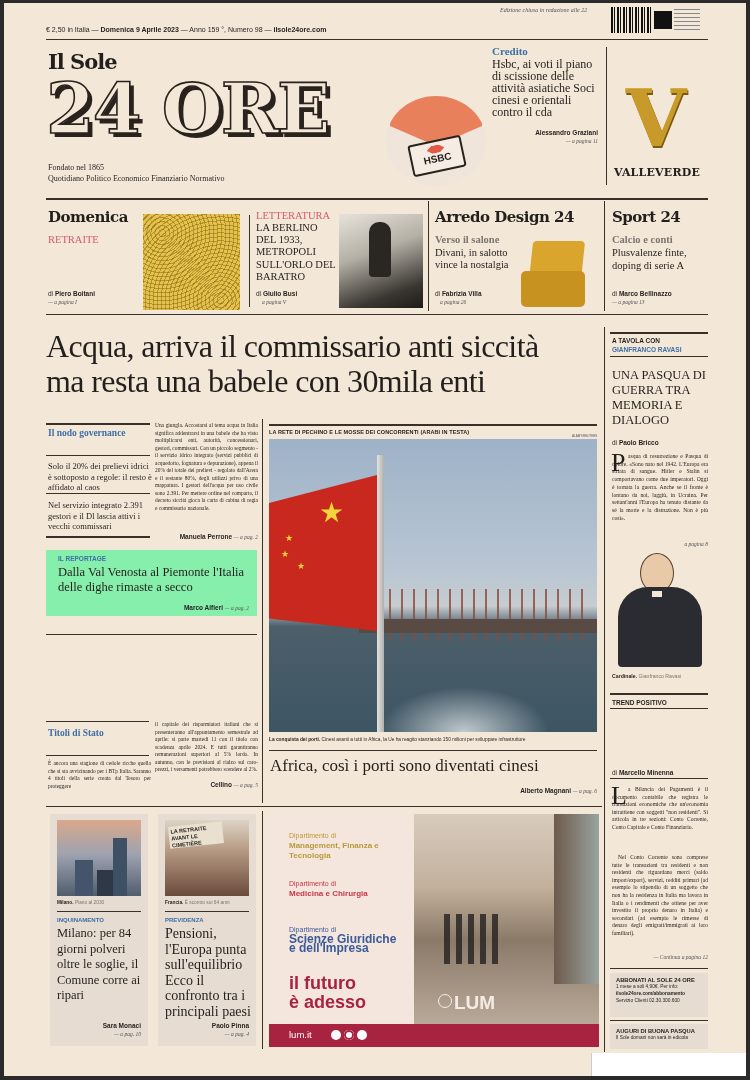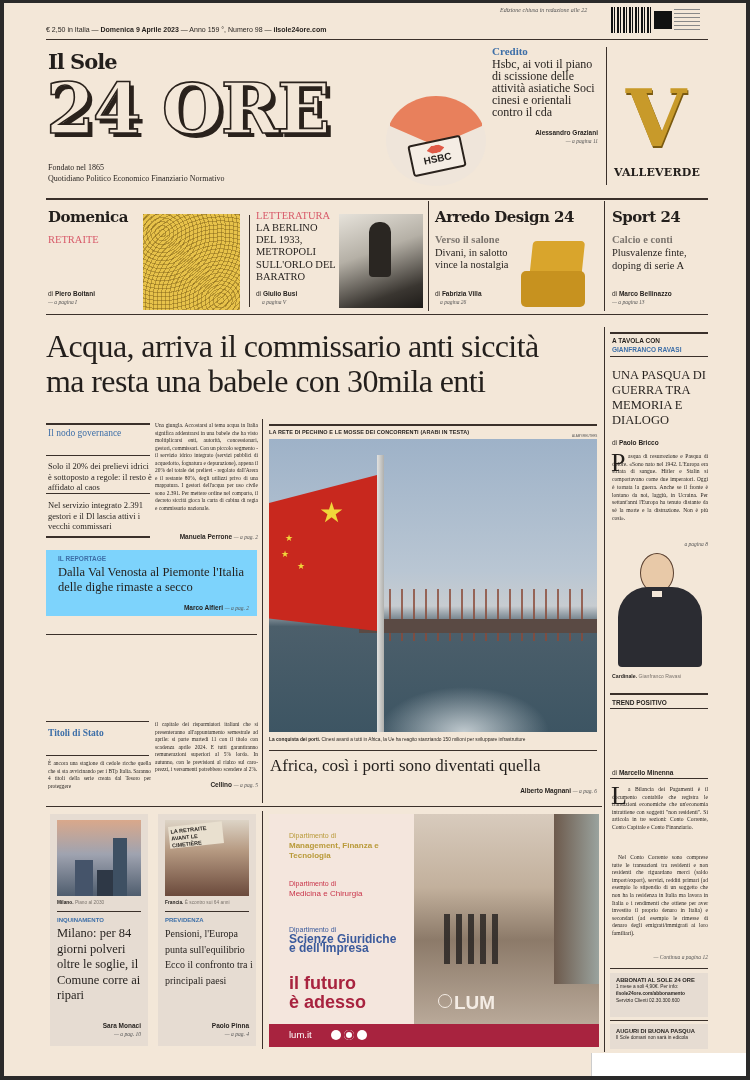--- a/index.html
+++ b/index.html
@@ -94,31 +94,31 @@
   <div class="abs pag" style="left:608px;top:296px">— a pagina 13</div>
 
   <div class="hr" style="left:42px;top:311px;width:662px;height:1px"></div>
 
   <div class="abs lserif" style="left:42px;top:326px;font-size:32px;line-height:35px;letter-spacing:-0.6px">
     <div>Acqua, arriva il commissario anti siccità</div>
     <div>ma resta una babele con 30mila enti</div>
   </div>
 
   <div class="hr" style="left:42px;top:420px;width:104px;height:2px"></div>
-  <div class="abs lserif blue" style="left:44px;top:425px;font-size:9.5px;font-weight:normal">Il nodo governance</div>
+  <div class="abs lserif blue" style="left:44px;top:425px;font-size:9.5px;font-weight:bold">Il nodo governance</div>
   <div class="hr" style="left:42px;top:452px;width:104px;height:1px"></div>
   <div class="abs lserif" style="left:44px;top:458px;width:104px;font-size:8.5px;line-height:10.5px">Solo il 20% dei prelievi idrici è sottoposto a regole: il resto è affidato al caos</div>
   <div class="hr" style="left:42px;top:490px;width:104px;height:1px"></div>
   <div class="abs lserif" style="left:44px;top:497px;width:104px;font-size:8.5px;line-height:10.5px">Nel servizio integrato 2.391 gestori e il Dl lascia attivi i vecchi commissari</div>
   <div class="hr" style="left:42px;top:533px;width:104px;height:2px"></div>
   <div class="abs small" style="left:151px;top:419px;width:103px;font-size:5.4px;line-height:7.5px">Una giungla. Accostarsi al tema acqua in Italia significa addentrarsi in una babele che ha visto moltiplicarsi enti, autorità, concessionari, gestori, commissari. Con un piccolo segmento - il servizio idrico integrato (servizi pubblici di acquedotto, fognatura e depurazione), appena il 20% del totale dei prelievi - regolato dall'Arera e il restante 80%, degli utilizzi privo di una mappatura. I gestori dell'acqua per uso civile sono 2.391. Per mettere ordine nel comparto, il decreto siccità gioca la carta di cabina di regia e commissario nazionale.</div>
   <div class="abs byline" style="left:151px;top:530px;width:103px;text-align:right"><b>Manuela Perrone</b> <span class="pag">— a pag. 2</span></div>
   <div class="vr" style="left:258px;top:416px;height:384px"></div>
 
-  <div class="abs" style="left:42px;top:547px;width:211px;height:66px;background:#7dd3fc">
+  <div class="abs" style="left:42px;top:547px;width:211px;height:66px;background:#86efac">
     <div class="abs sans blue" style="left:12px;top:5px;font-size:6.5px;font-weight:bold">IL REPORTAGE</div>
     <div class="abs lserif" style="left:12px;top:15px;width:196px;font-size:12.5px;line-height:15px">Dalla Val Venosta al Piemonte l'Italia delle dighe rimaste a secco</div>
     <div class="abs byline" style="left:12px;top:54px;width:191px;text-align:right"><b>Marco Alfieri</b> <span class="pag">— a pag. 2</span></div>
   </div>
 
   <div class="hr" style="left:42px;top:631px;width:211px;height:1px"></div>
   <div class="hr" style="left:42px;top:718px;width:103px;height:1px"></div>
   <div class="abs lserif blue" style="left:44px;top:725px;font-size:9.5px;font-weight:bold">Titoli di Stato</div>
   <div class="hr" style="left:42px;top:752px;width:103px;height:1px"></div>
   <div class="abs small" style="left:44px;top:757px;width:103px;font-size:5.4px;line-height:7.5px">È ancora una stagione di cedole ricche quella che si sta avvicinando per i BTp Italia. Saranno 4 titoli della serie creata dal Tesoro per proteggere</div>
@@ -135,21 +135,21 @@
     <div class="abs" style="left:0;top:36px;width:108px;height:156px;background:#c8281e;clip-path:polygon(0 18%,100% 0,100% 100%,0 92%)">
       <div class="abs" style="left:50px;top:24px;font-size:28px;color:#f0d63a;line-height:28px">★</div>
       <div class="abs" style="left:16px;top:58px;font-size:9px;color:#f0d63a">★</div>
       <div class="abs" style="left:12px;top:74px;font-size:9px;color:#f0d63a">★</div>
       <div class="abs" style="left:28px;top:86px;font-size:9px;color:#f0d63a">★</div>
     </div>
     <div class="abs" style="left:108px;top:16px;width:7px;height:277px;background:linear-gradient(90deg,#e2e2e0,#b0b0ad)"></div>
   </div>
   <div class="abs sans" style="left:265px;top:734px;font-size:4.8px;white-space:nowrap"><b>La conquista dei porti.</b> <span>Cinesi avanti a tutti in Africa, la Ue ha reagito stanziando 150 milioni per sviluppare infrastrutture</span></div>
   <div class="hr" style="left:265px;top:747px;width:328px;height:1px"></div>
-  <div class="abs lserif" style="left:266px;top:753px;font-size:17px;line-height:20px">Africa, così i porti sono diventati quella</div>
+  <div class="abs lserif" style="left:266px;top:753px;font-size:17px;line-height:20px">Africa, così i porti sono diventati cinesi</div>
   <div class="abs byline" style="left:265px;top:784px;width:328px;text-align:right"><b>Alberto Magnani</b> <span class="pag">— a pag. 6</span></div>
 
   <div class="vr" style="left:600px;top:324px;height:725px"></div>
   <div class="hr" style="left:606px;top:329px;width:98px;height:2px"></div>
   <div class="abs sans" style="left:608px;top:334px;font-size:6.5px;font-weight:bold">A TAVOLA CON</div>
   <div class="abs sans blue" style="left:608px;top:343px;font-size:6.5px;font-weight:bold">GIANFRANCO RAVASI</div>
   <div class="hr" style="left:606px;top:353px;width:98px;height:1px"></div>
   <div class="abs lserif" style="left:608px;top:365px;width:96px;font-size:12.5px;line-height:15px">UNA PASQUA DI GUERRA TRA MEMORIA E DIALOGO</div>
   <div class="abs byline" style="left:608px;top:436px"><span>di</span> <b>Paolo Bricco</b></div>
   <div class="abs lserif" style="left:607px;top:447px;font-size:26px;line-height:26px">P</div>
@@ -202,37 +202,37 @@
     <div class="abs pag" style="left:7px;top:217px;width:84px;text-align:right">— a pag. 10</div>
   </div>
 
   <div class="abs" style="left:154px;top:811px;width:98px;height:232px;background:#e6dcd2">
     <div class="abs" style="left:7px;top:6px;width:84px;height:76px;background:linear-gradient(180deg,#ddd4c6 0%,#b69a82 40%,#6b4a3c 100%);overflow:hidden">
       <div class="abs sans" style="left:4px;top:4px;width:54px;height:22px;background:#e9e0cf;font-size:5.5px;font-weight:bold;line-height:7px;padding:2px;transform:rotate(-6deg)">LA RETRAITE AVANT LE CIMETIÈRE</div>
     </div>
     <div class="abs sans" style="left:7px;top:86px;font-size:4.8px"><b>Francia.</b> <span class="grey">È scontro sui 64 anni</span></div>
     <div class="hr" style="left:7px;top:97px;width:84px;height:1px"></div>
     <div class="abs sans blue" style="left:7px;top:103px;font-size:6px;font-weight:bold">PREVIDENZA</div>
-    <div class="abs lserif" style="left:7px;top:112px;width:88px;font-size:10px;line-height:15.5px">Pensioni, l'Europa punta sull'equilibrio Ecco il confronto tra i principali paesi</div>
+    <div class="abs lserif" style="left:7px;top:112px;width:88px;font-size:14px;line-height:15.5px">Pensioni, l'Europa punta sull'equilibrio Ecco il confronto tra i principali paesi</div>
     <div class="abs byline" style="left:7px;top:208px;width:84px;text-align:right;font-weight:bold">Paolo Pinna</div>
     <div class="abs pag" style="left:7px;top:217px;width:84px;text-align:right">— a pag. 4</div>
   </div>
   <div class="vr" style="left:258px;top:808px;height:238px"></div>
 
   <div class="abs sans" style="left:265px;top:811px;width:330px;height:233px;background:#f4e6dd;overflow:hidden">
     <div class="abs" style="left:145px;top:0;width:185px;height:210px;background:linear-gradient(180deg,#d8cbbd 0%,#c2b09c 35%,#8c7a69 60%,#b9a999 100%)">
       <div class="abs" style="left:140px;top:0;width:45px;height:170px;background:linear-gradient(90deg,#6d5a4c,#9aa39e)"></div>
       <div class="abs" style="left:30px;top:100px;width:60px;height:50px;background:repeating-linear-gradient(90deg,#2a2624 0 6px,transparent 6px 12px);opacity:.85"></div>
       <div class="abs" style="left:40px;top:178px;font-size:19px;font-weight:bold;color:#f4ece4">LUM</div>
       <div class="abs" style="left:24px;top:180px;width:14px;height:14px;border:1.5px solid #f4ece4;border-radius:50%"></div>
     </div>
     <div class="abs" style="left:20px;top:18px;font-size:7px;color:#b99a3a">Dipartimento di</div>
     <div class="abs" style="left:20px;top:27px;width:125px;font-size:8px;line-height:10px;font-weight:bold;color:#b99a3a">Management, Finanza e Tecnologia</div>
     <div class="abs" style="left:20px;top:66px;font-size:7px;color:#c9354a">Dipartimento di</div>
-    <div class="abs" style="left:20px;top:75px;width:80px;font-size:8px;line-height:10px;font-weight:normal;color:#c9354a">Medicina e Chirurgia</div>
+    <div class="abs" style="left:20px;top:75px;width:80px;font-size:8px;line-height:10px;font-weight:bold;color:#c9354a">Medicina e Chirurgia</div>
     <div class="abs" style="left:20px;top:112px;font-size:7px;color:#3a5a9c">Dipartimento di</div>
     <div class="abs" style="left:20px;top:121px;width:110px;font-size:12px;line-height:9px;font-weight:bold;color:#3a5a9c">Scienze Giuridiche e dell'Impresa</div>
     <div class="abs" style="left:20px;top:160px;font-size:18px;line-height:19px;font-weight:bold;color:#a8233f">
       <div>il futuro</div>
       <div>è adesso</div>
     </div>
     <div class="abs" style="left:0;top:210px;width:330px;height:23px;background:#a8233f">
       <div class="abs" style="left:20px;top:5px;font-size:9.5px;color:#fff">lum.it</div>
       <div class="abs" style="left:62px;top:6px;width:10px;height:10px;border-radius:50%;background:#fff"></div>
       <div class="abs" style="left:75px;top:6px;width:10px;height:10px;border-radius:50%;background:#fff;box-shadow:inset 0 0 0 2px #a8233f,inset 0 0 0 3px #fff"></div>

